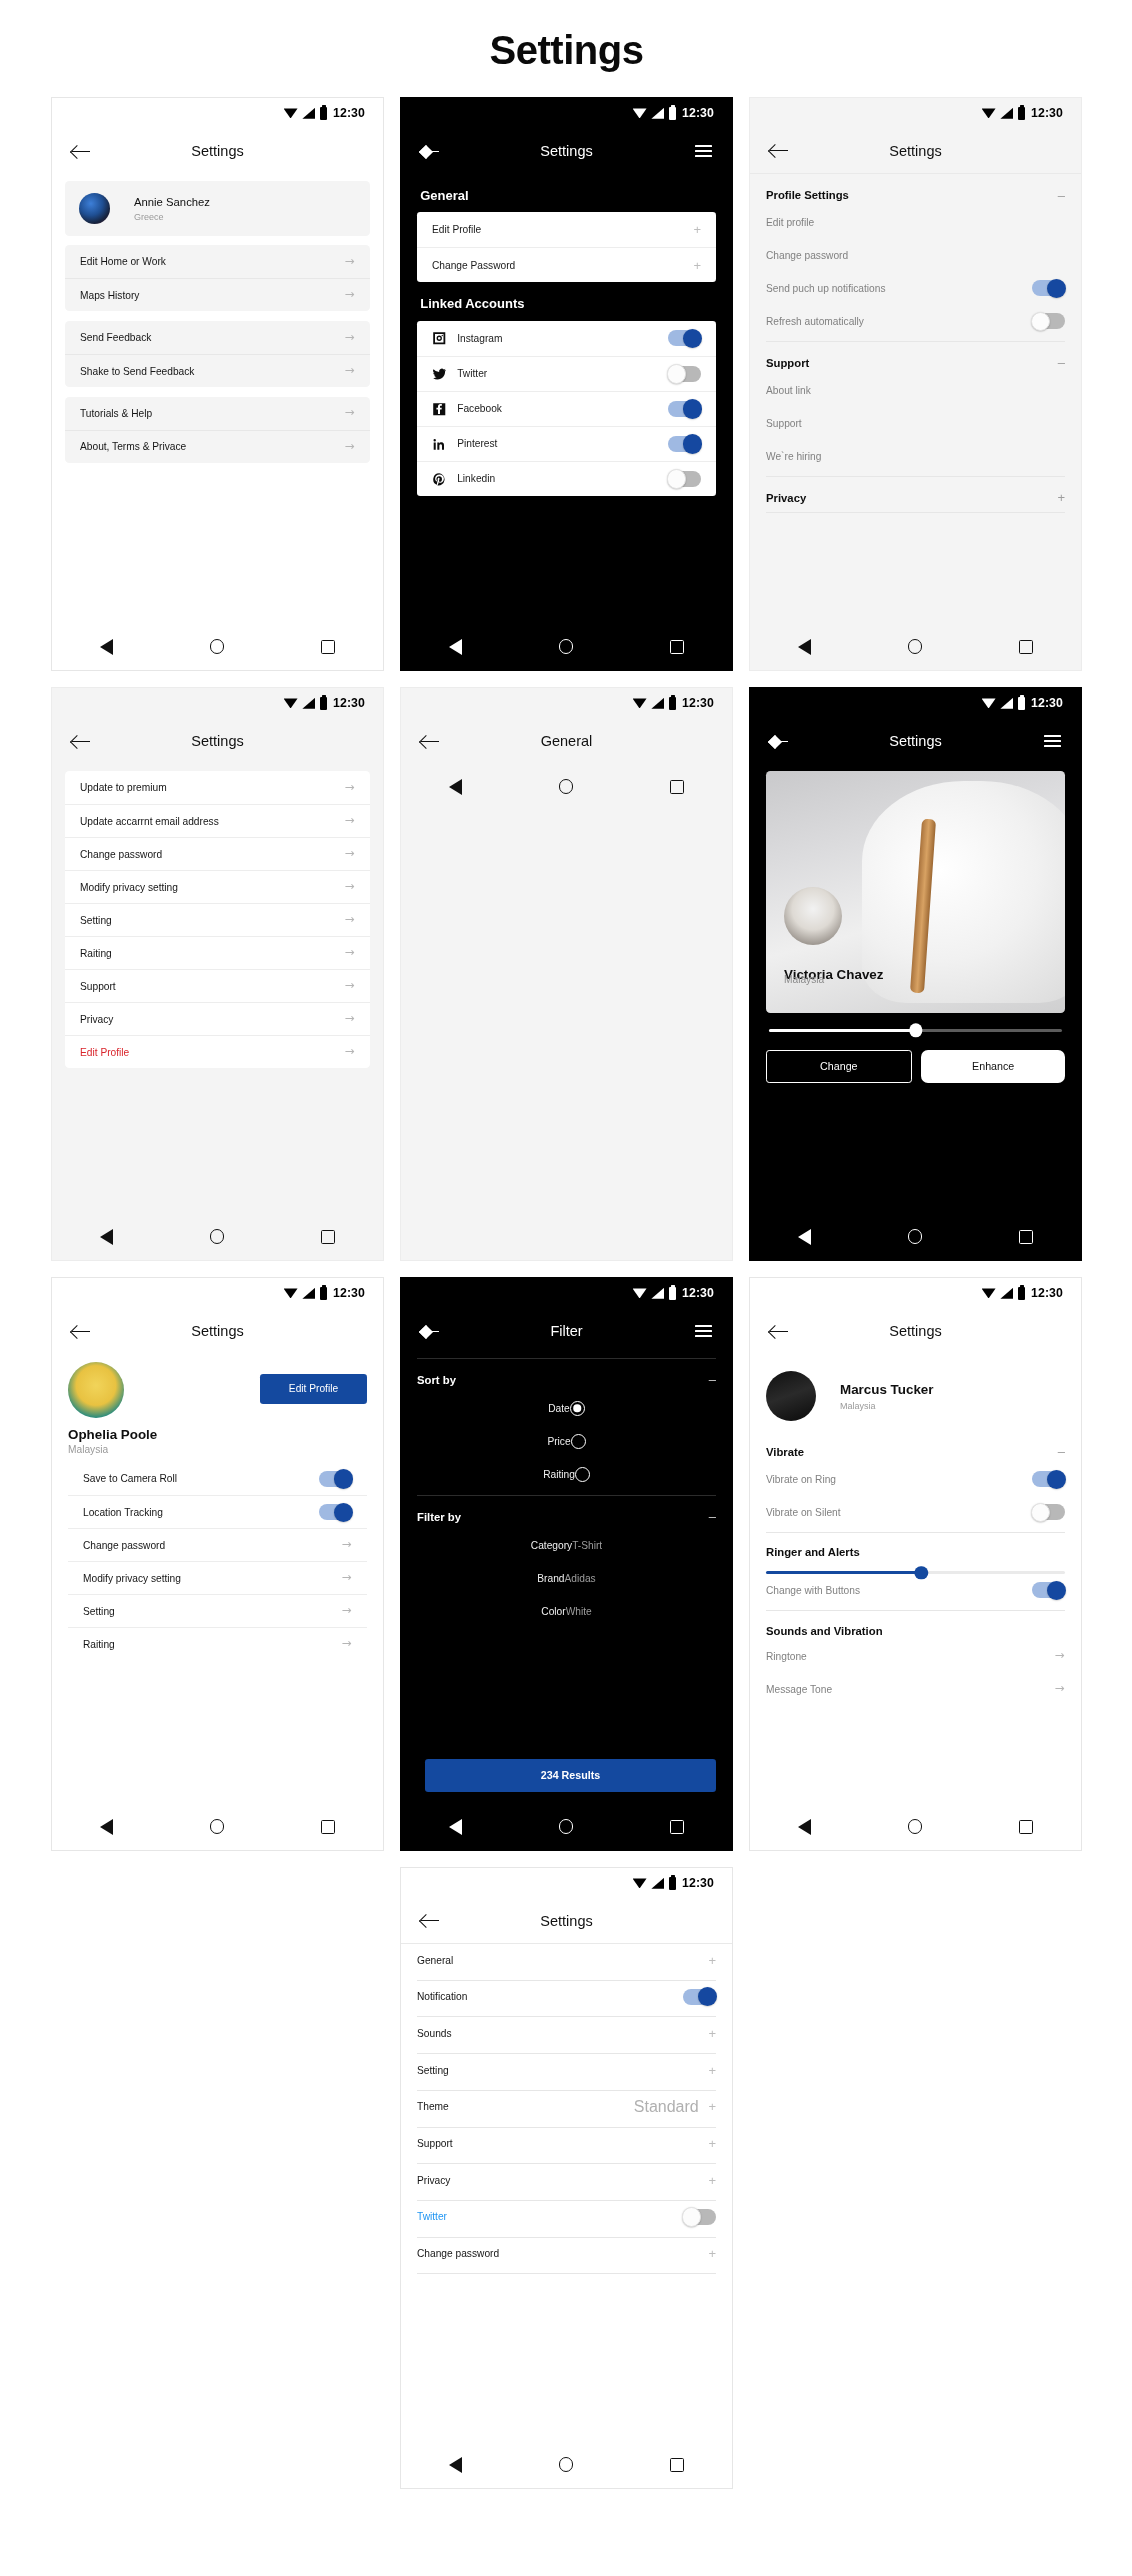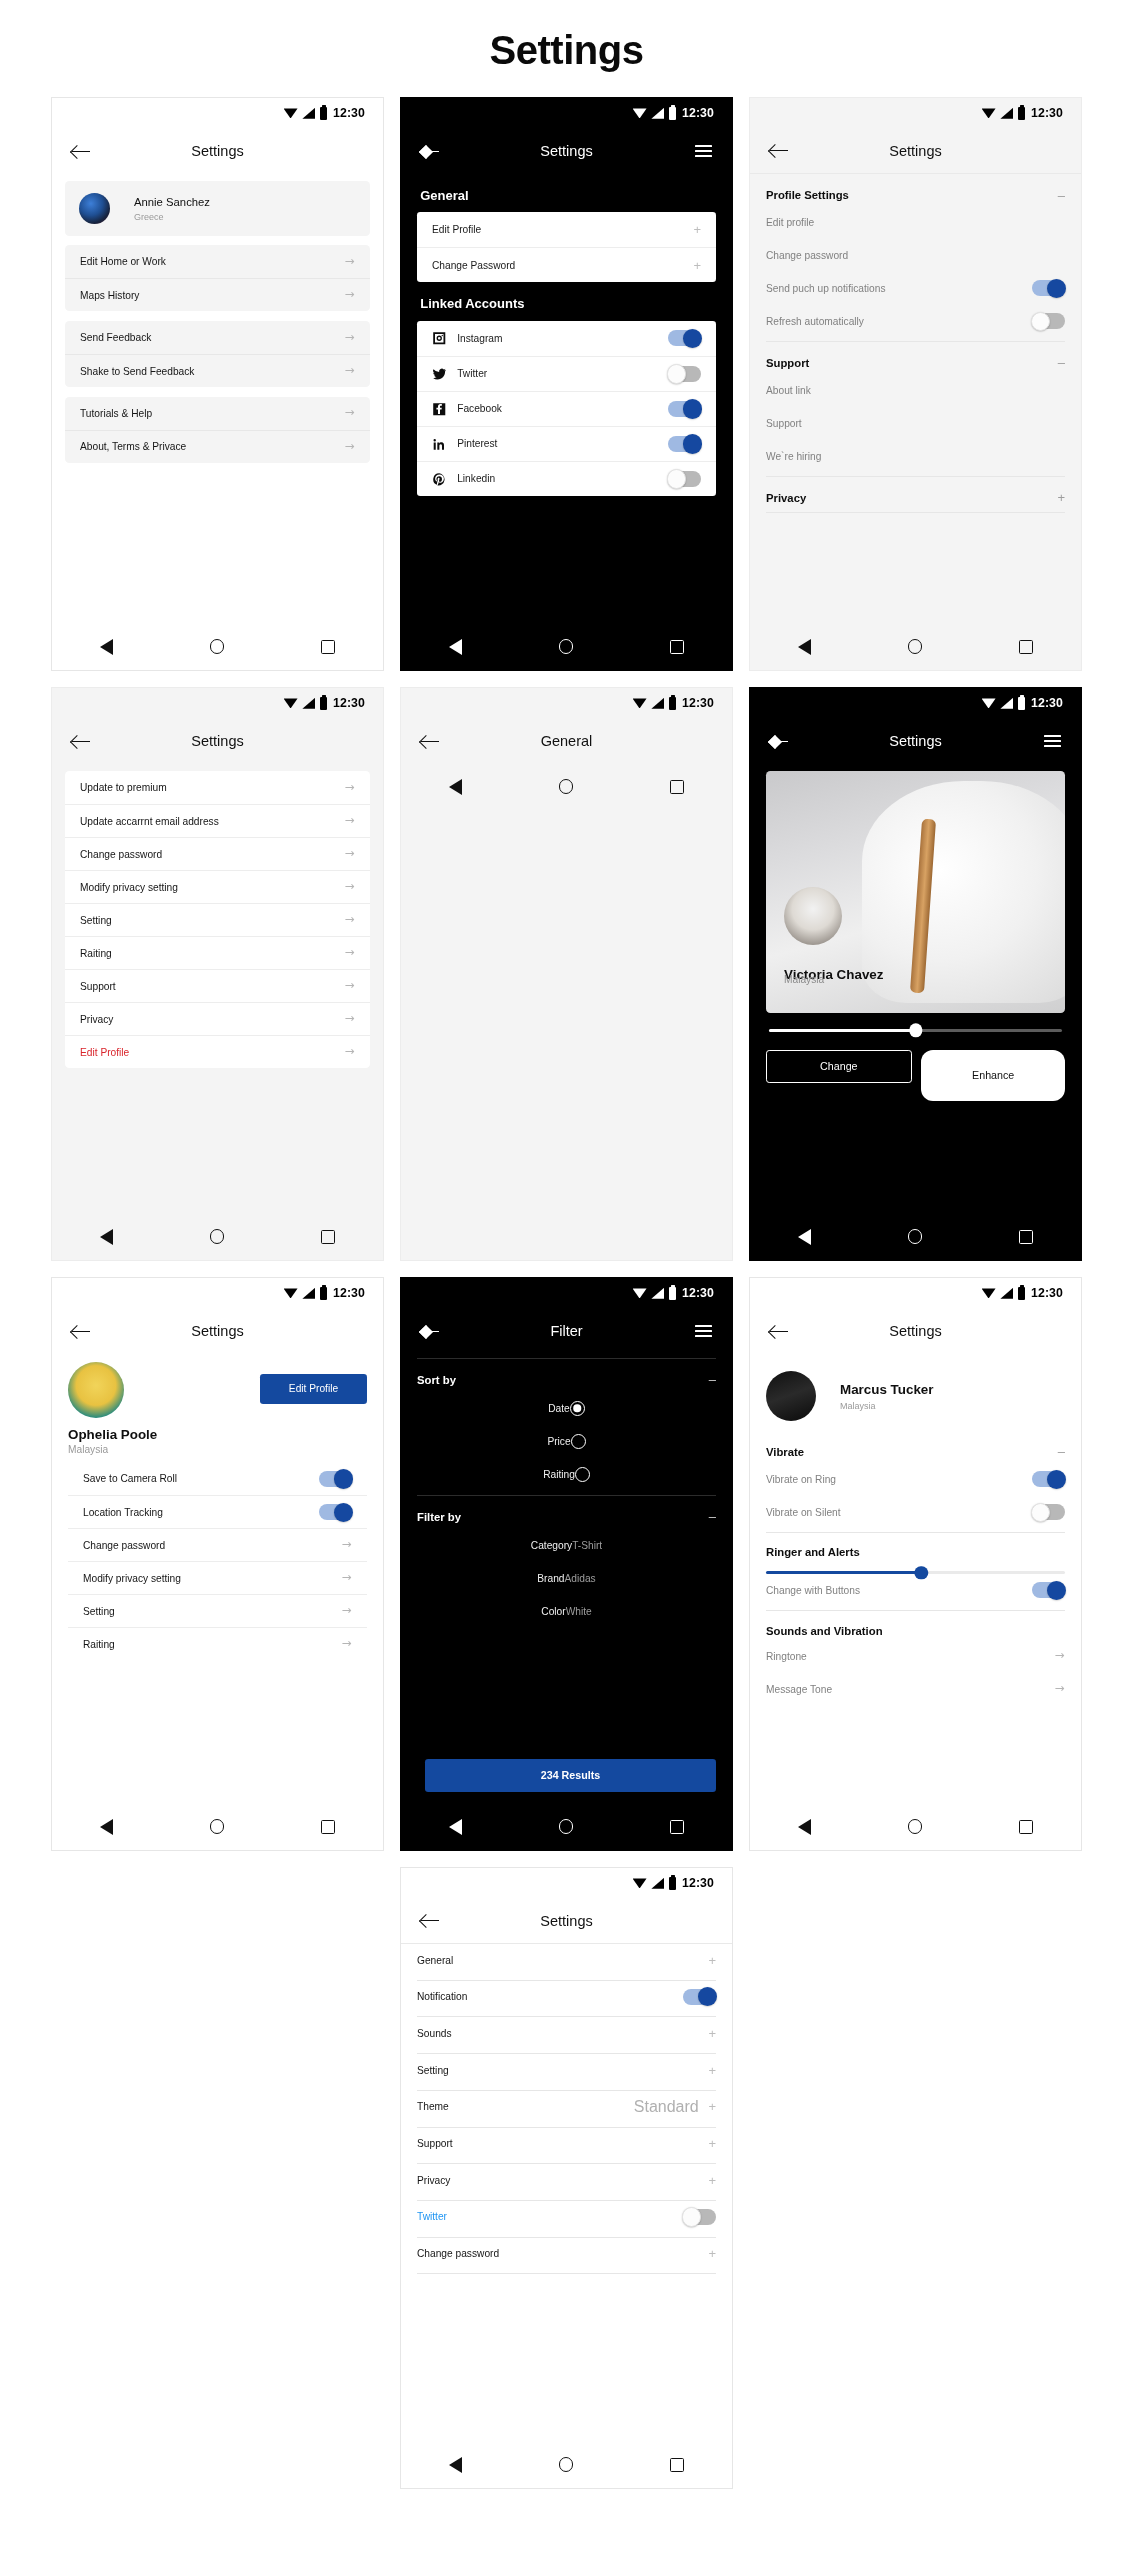--- a/index.html
+++ b/index.html
@@ -386,21 +386,21 @@
     width: 13.4px; height: 13.4px; border-radius: 50%;
     background: #fff;
   }
   .btn-row { display: flex; gap: 9.7px; margin-top: 18px; }
   .btn-ghost {
     flex: 1; height: 33px; border: 0.5px solid #ffffff; border-radius: 3.2px;
     display: flex; align-items:center; justify-content:center;
     color: #fff; font-size: 10.7px; background: #000; cursor: pointer;
   }
   .btn-light {
-    flex: 1; height: 51px; border-radius: 12px; background:#fff;
+    flex: 1; height: 33px; border-radius: 7px; background:#fff;
     display: flex; align-items:center; justify-content:center;
     color: #111; font-size: 10.7px; cursor: pointer;
   }
 
   
   .s7-head { display:flex; align-items:flex-start; justify-content:space-between; margin-top: 8.6px; }
   .s7-av {
     width: 56px; height: 56px; border-radius: 50%;
     background: radial-gradient(circle at 50% 42%, #f1d45a 0%, #e8c241 46%, #2f8d7c 74%, #1d6a5d 100%);
   }

